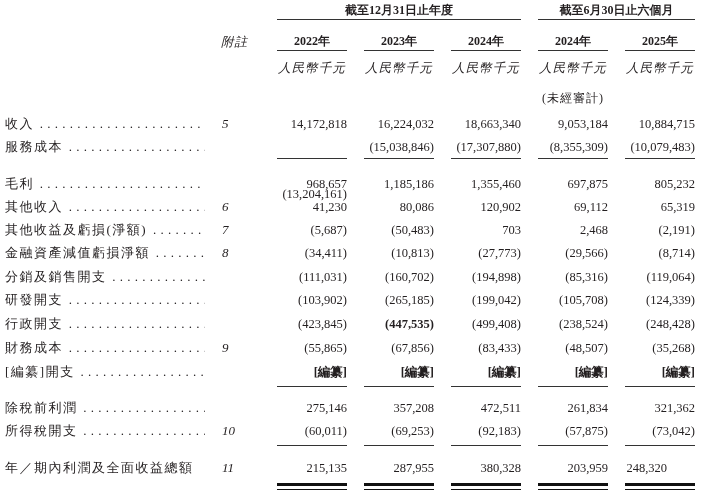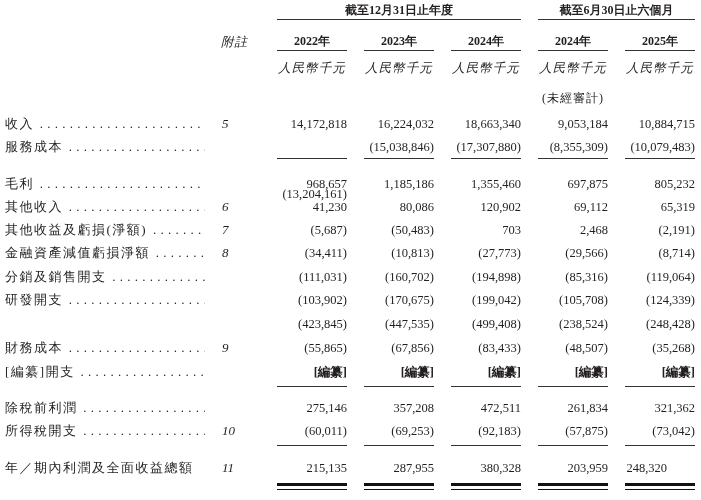--- a/index.html
+++ b/index.html
@@ -129,29 +129,30 @@
       <div class="cell" style="left: 272px;">(111,031)</div>
       <div class="cell" style="left: 359px;">(160,702)</div>
       <div class="cell" style="left: 446px;">(194,898)</div>
       <div class="cell" style="left: 533px;">(85,316)</div>
       <div class="cell" style="left: 620px;">(119,064)</div>
     </div>
     <div class="row" style="top: 290px;">
       <div class="label dotted"><span class="lbl-txt">研發開支</span></div>
       <div class="note"></div>
       <div class="cell" style="left: 272px;">(103,902)</div>
-      <div class="cell" style="left: 359px;">(170,675)</div>
+      <div class="cell" style="left: 359px;">(265,185)</div>
       <div class="cell" style="left: 446px;">(199,042)</div>
       <div class="cell" style="left: 533px;">(105,708)</div>
       <div class="cell" style="left: 620px;">(124,339)</div>
     </div>
     <div class="row" style="top: 314px;">
+      <div class="label dotted"><span class="lbl-txt">行政開支</span></div>
       <div class="note"></div>
       <div class="cell" style="left: 272px;">(423,845)</div>
-      <div class="cell" style="left: 359px;">(447,535)</div>
+      <div class="cell" style="left: 359px; font-weight: bold;">(447,535)</div>
       <div class="cell" style="left: 446px;">(499,408)</div>
       <div class="cell" style="left: 533px;">(238,524)</div>
       <div class="cell" style="left: 620px;">(248,428)</div>
     </div>
     <div class="row" style="top: 338px;">
       <div class="label dotted"><span class="lbl-txt">財務成本</span></div>
       <div class="note">9</div>
       <div class="cell" style="left: 272px;">(55,865)</div>
       <div class="cell" style="left: 359px;">(67,856)</div>
       <div class="cell" style="left: 446px;">(83,433)</div>

